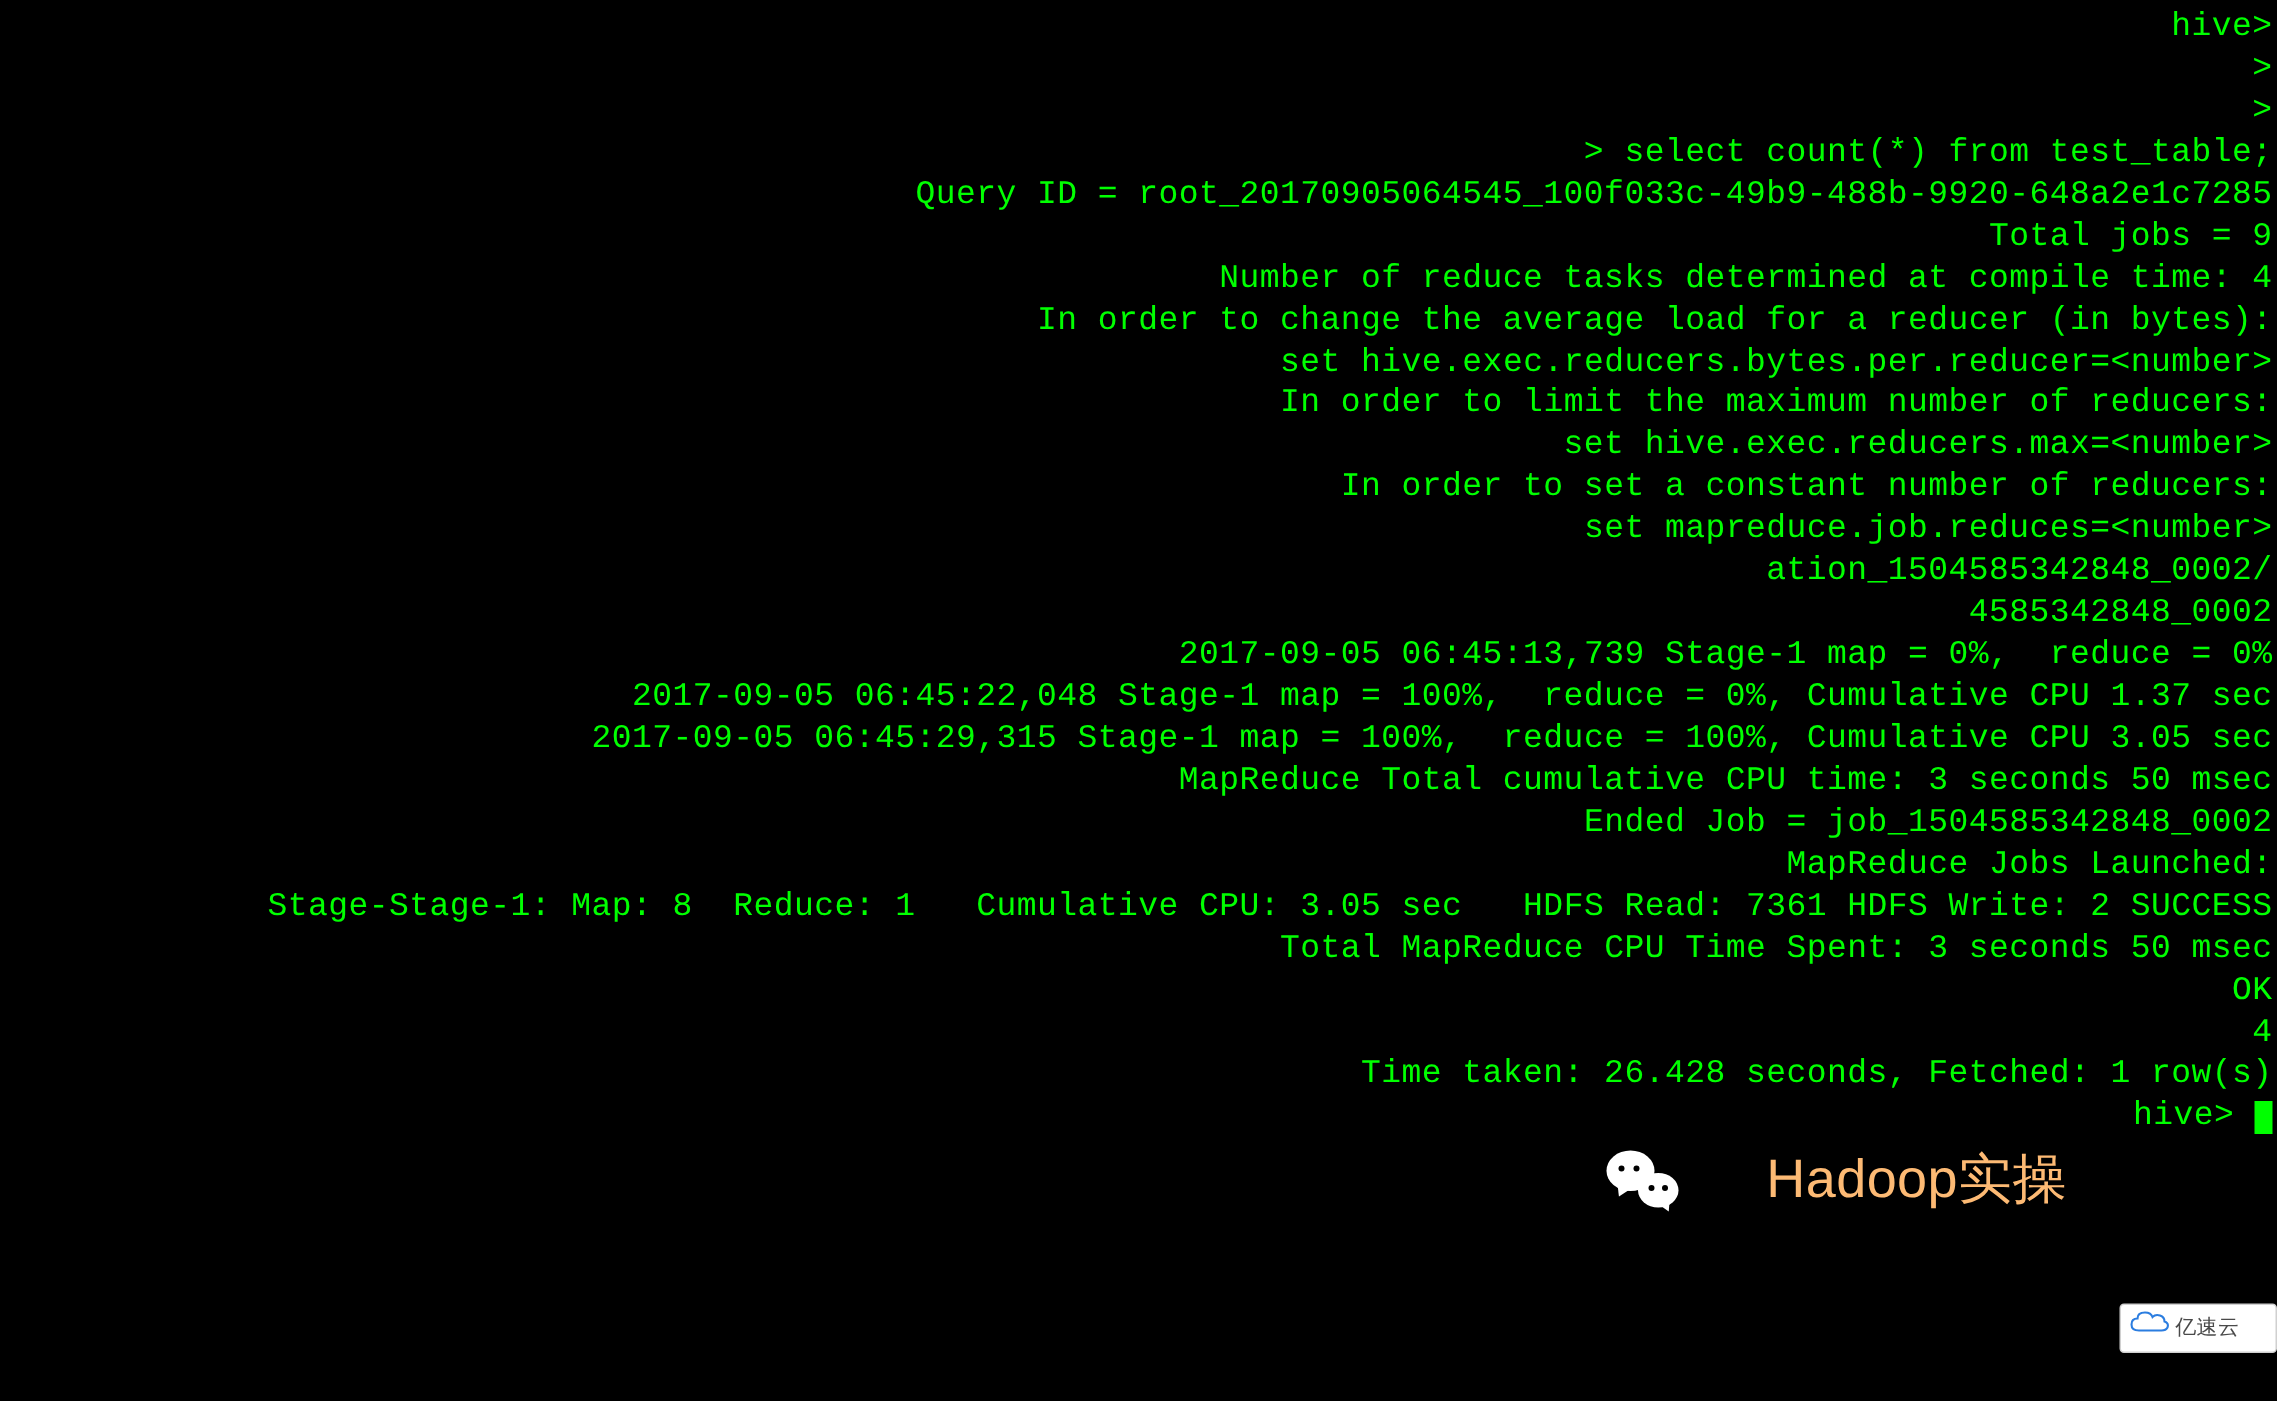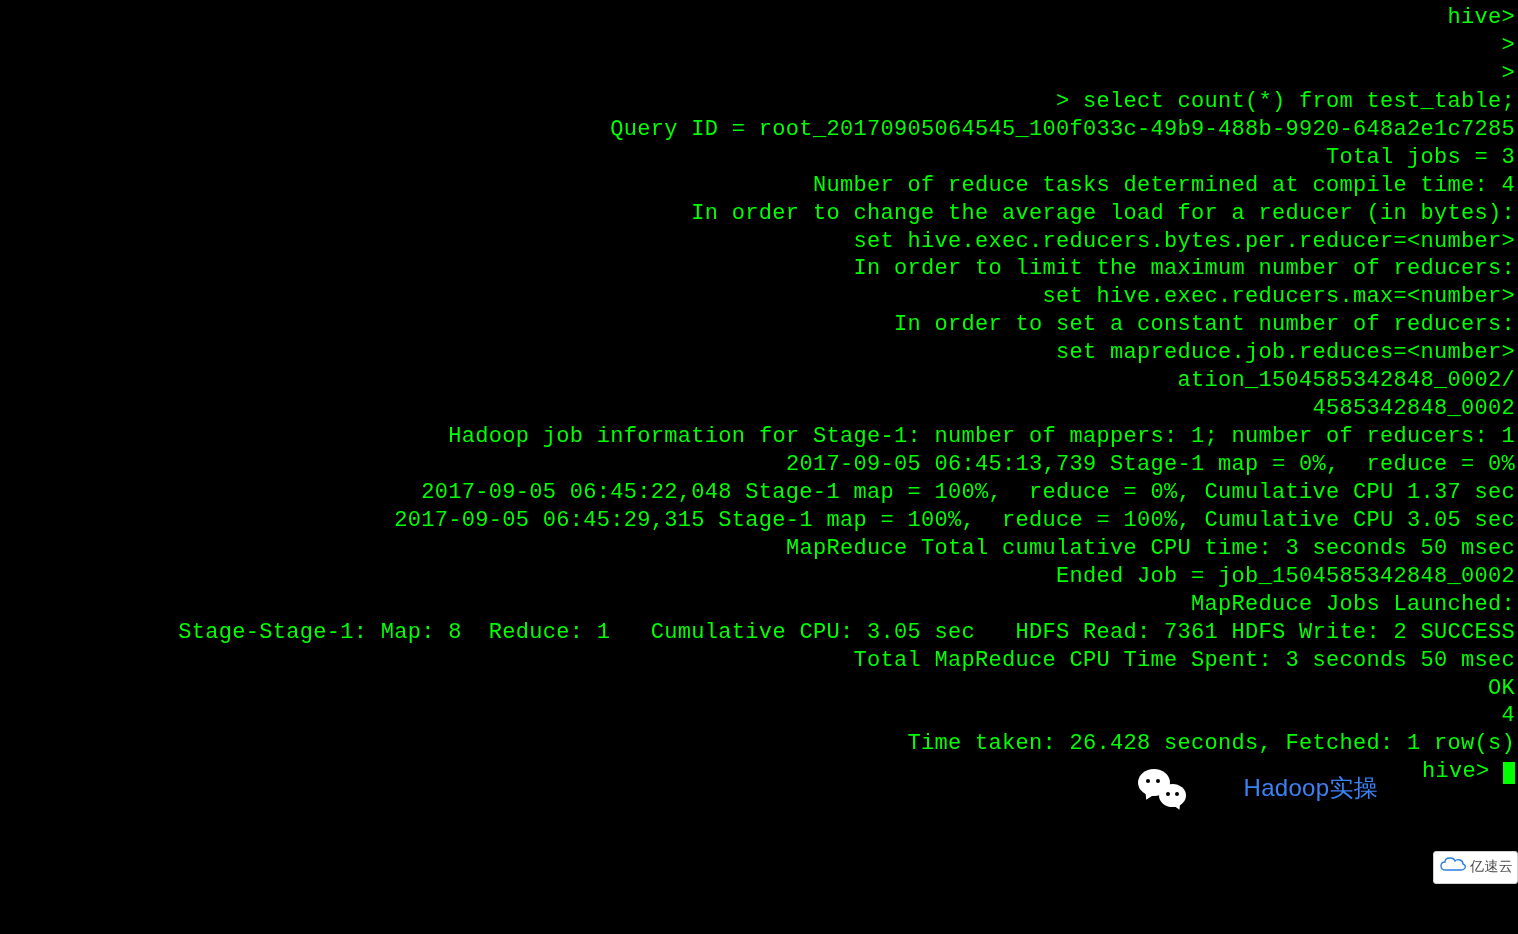--- a/index.html
+++ b/index.html
@@ -82,34 +82,34 @@
       border-right: 4px solid transparent;
       border-top: 7px solid #ffffff;
       transform: rotate(-25deg);
     }
     .dot { position: absolute; width: 4px; height: 4px; background: #000; border-radius: 50%; }
     .bubble-large .dot:nth-child(1){ top: 10px; left: 8px; }
     .bubble-large .dot:nth-child(2){ top: 10px; left: 18px; }
     .bubble-small .dot:nth-child(1){ top: 8px; left: 7px; }
     .bubble-small .dot:nth-child(2){ top: 8px; left: 16px; }
     .wechat-text {
-      color: #3b82f6;
+      color: #fdba74;
       font-family: "Microsoft YaHei", "PingFang SC", sans-serif;
-      font-size: 24px;
+      font-size: 36px;
       font-weight: 500;
       margin-left: 48px;
     }
     .watermark-yisu {
       position: absolute;
       right: 0;
-      bottom: 50px;
+      bottom: 32px;
       background: #ffffff;
       border: 1px solid #d0d0d0;
       border-radius: 3px;
-      padding: 3px 4px 3px 6px;
+      padding: 3px 24px 3px 6px;
       display: flex;
       align-items: center;
       gap: 4px;
       z-index: 10;
       box-shadow: 0 0 3px rgba(0,0,0,0.15);
     }
     .yisu-cloud {
       color: #2b7de0;
       font-size: 20px;
     }
@@ -121,31 +121,30 @@
   </style>
 </head>
 <body>
 
 <div>
   <div class="terminal-line">hive&gt;</div>
   <div class="terminal-line">    &gt;</div>
   <div class="terminal-line">    &gt;</div>
   <div class="terminal-line">    &gt; select count(*) from test_table;</div>
   <div class="terminal-line">Query ID = root_20170905064545_100f033c-49b9-488b-9920-648a2e1c7285</div>
-  <div class="terminal-line">Total jobs = 3</div>
+  <div class="terminal-line">Total jobs = 9</div>
   <div class="terminal-line">Number of reduce tasks determined at compile time: 4</div>
   <div class="terminal-line">In order to change the average load for a reducer (in bytes):</div>
   <div class="terminal-line">  set hive.exec.reducers.bytes.per.reducer=&lt;number&gt;</div>
   <div class="terminal-line">In order to limit the maximum number of reducers:</div>
   <div class="terminal-line">  set hive.exec.reducers.max=&lt;number&gt;</div>
   <div class="terminal-line">In order to set a constant number of reducers:</div>
   <div class="terminal-line">  set mapreduce.job.reduces=&lt;number&gt;</div>
   <div class="terminal-line">ation_1504585342848_0002/</div>
   <div class="terminal-line">4585342848_0002</div>
-  <div class="terminal-line">Hadoop job information for Stage-1: number of mappers: 1; number of reducers: 1</div>
   <div class="terminal-line">2017-09-05 06:45:13,739 Stage-1 map = 0%,  reduce = 0%</div>
   <div class="terminal-line">2017-09-05 06:45:22,048 Stage-1 map = 100%,  reduce = 0%, Cumulative CPU 1.37 sec</div>
   <div class="terminal-line">2017-09-05 06:45:29,315 Stage-1 map = 100%,  reduce = 100%, Cumulative CPU 3.05 sec</div>
   <div class="terminal-line">MapReduce Total cumulative CPU time: 3 seconds 50 msec</div>
   <div class="terminal-line">Ended Job = job_1504585342848_0002</div>
   <div class="terminal-line">MapReduce Jobs Launched:</div>
   <div class="terminal-line">Stage-Stage-1: Map: 8  Reduce: 1   Cumulative CPU: 3.05 sec   HDFS Read: 7361 HDFS Write: 2 SUCCESS</div>
   <div class="terminal-line">Total MapReduce CPU Time Spent: 3 seconds 50 msec</div>
   <div class="terminal-line">OK</div>
   <div class="terminal-line">4</div>

